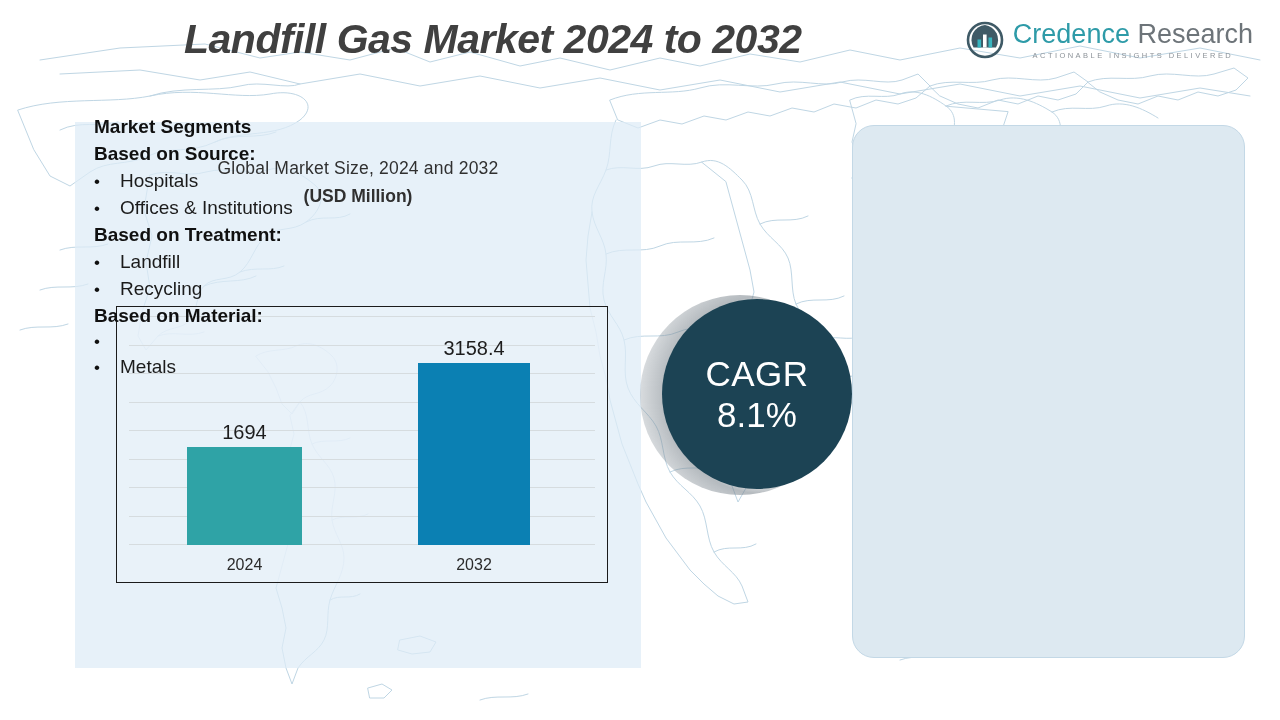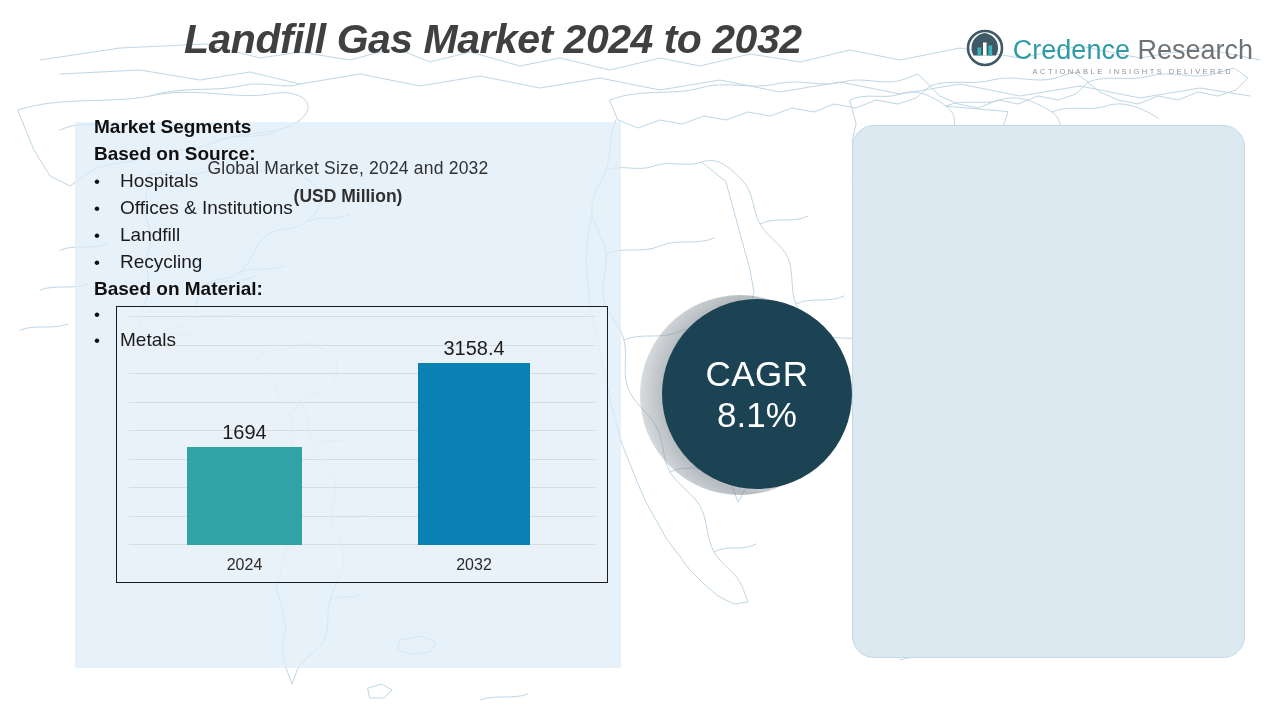--- a/index.html
+++ b/index.html
@@ -57,21 +57,20 @@
   }
   #logo .logo-mark {
     width: 38px; height: 38px;
     flex: none;
     position: relative;
   }
   #logo .logo-words {
     display: flex;
     flex-direction: column;
     line-height: 1;
-    margin-top: 16px;
   }
   #logo .logo-name {
     font-size: 27px;
     letter-spacing: 0px;
     white-space: nowrap;
   }
   #logo .logo-name .w1 { color: #2e9ba8; }
   #logo .logo-name .w2 { color: #6d7479; }
   #logo .logo-tag {
     margin-top: 4px;
@@ -84,20 +83,21 @@
   }
 
   
   #left-panel {
     position: absolute;
     left: 75px;
     top: 122px;
     width: 546px;
     height: 546px;
     background: rgba(222, 236, 247, 0.72);
+    padding-left: 20px;
   }
   #chart-heading {
     position: absolute;
     left: 0; right: 0;
     top: 36px;
     text-align: center;
     color: #303030;
   }
   #chart-heading .line1 {
     font-size: 17.5px;
@@ -360,20 +360,21 @@
     <div id="segment-groups">
         <div class="seg-head">Based on Source:</div>
         <div class="seg-item">
           <span class="seg-bullet">•</span>
           <span class="seg-text">Hospitals</span>
         </div>
         <div class="seg-item">
           <span class="seg-bullet">•</span>
           <span class="seg-text">Offices &amp; Institutions</span>
         </div>
+        <div class="seg-head">Based on Treatment:</div>
         <div class="seg-item">
           <span class="seg-bullet">•</span>
           <span class="seg-text">Landfill</span>
         </div>
         <div class="seg-item">
           <span class="seg-bullet">•</span>
           <span class="seg-text">Recycling</span>
         </div>
         <div class="seg-head">Based on Material:</div>
         <div class="seg-item">

